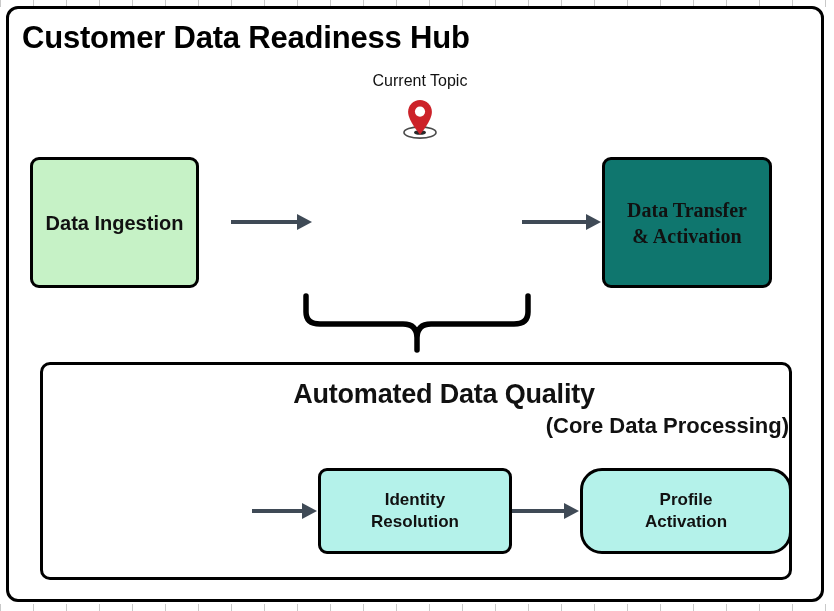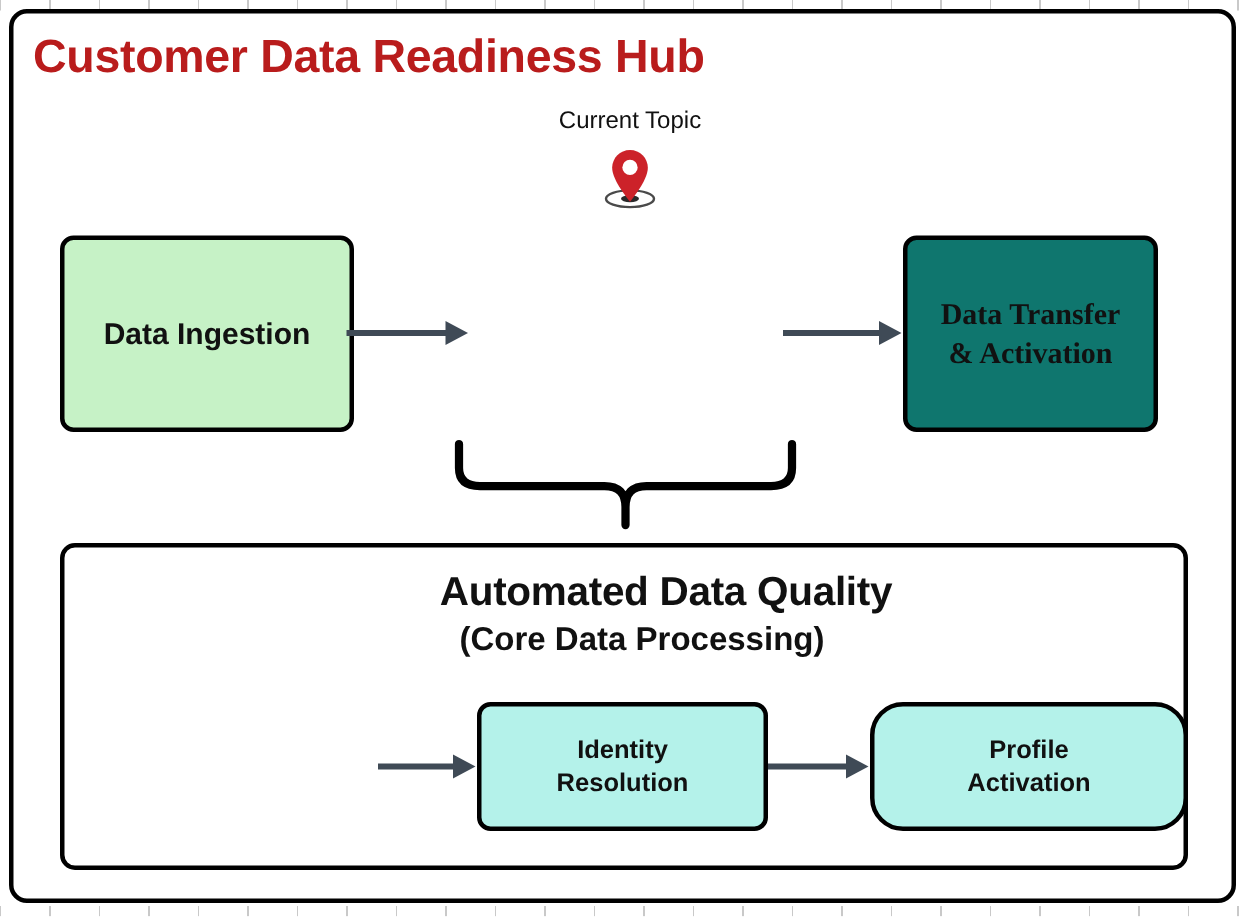--- a/index.html
+++ b/index.html
@@ -47,21 +47,21 @@
     border-radius: 12px;
     background: #ffffff;
   }
 
   .page-title {
     position: absolute;
     left: 22px;
     top: 20px;
     font-size: 31px;
     font-weight: bold;
-    color: #b91c1c;
+    color: #000000;
     letter-spacing: -0.2px;
     white-space: nowrap;
   }
 
   
   .topic-wrap {
     position: absolute;
     left: 330px;
     top: 72px;
     width: 180px;
@@ -93,23 +93,23 @@
     text-align: center;
     color: #111111;
     font-weight: bold;
     line-height: 1.30;
   }
   .node-top {
     height: 131px;
     font-size: 20px;
   }
   #node-ingestion {
-    left: 40px;
+    left: 30px;
     top: 157px;
-    width: 196px;
+    width: 169px;
     background: #c6f2c6;
   }
   #node-quality {
     left: 313px;
     top: 157px;
     width: 209px;
     background: #b4f2ea;
   }
   #node-transfer {
     left: 602px;
@@ -178,25 +178,24 @@
     font-weight: bold;
     color: #111111;
     letter-spacing: -0.2px;
     margin-left: 28px;
   }
   .detail-subtitle {
     position: absolute;
     left: 0;
     top: 48px;
     width: 100%;
-    text-align: center;
+    text-align: right;
     font-size: 22px;
     font-weight: bold;
     color: #111111;
-    padding-left: 12px;
   }
 
   .node-sub {
     height: 86px;
     font-size: 17px;
   }
   #node-standardization {
     left: 63px;
     top: 468px;
     width: 189px;

